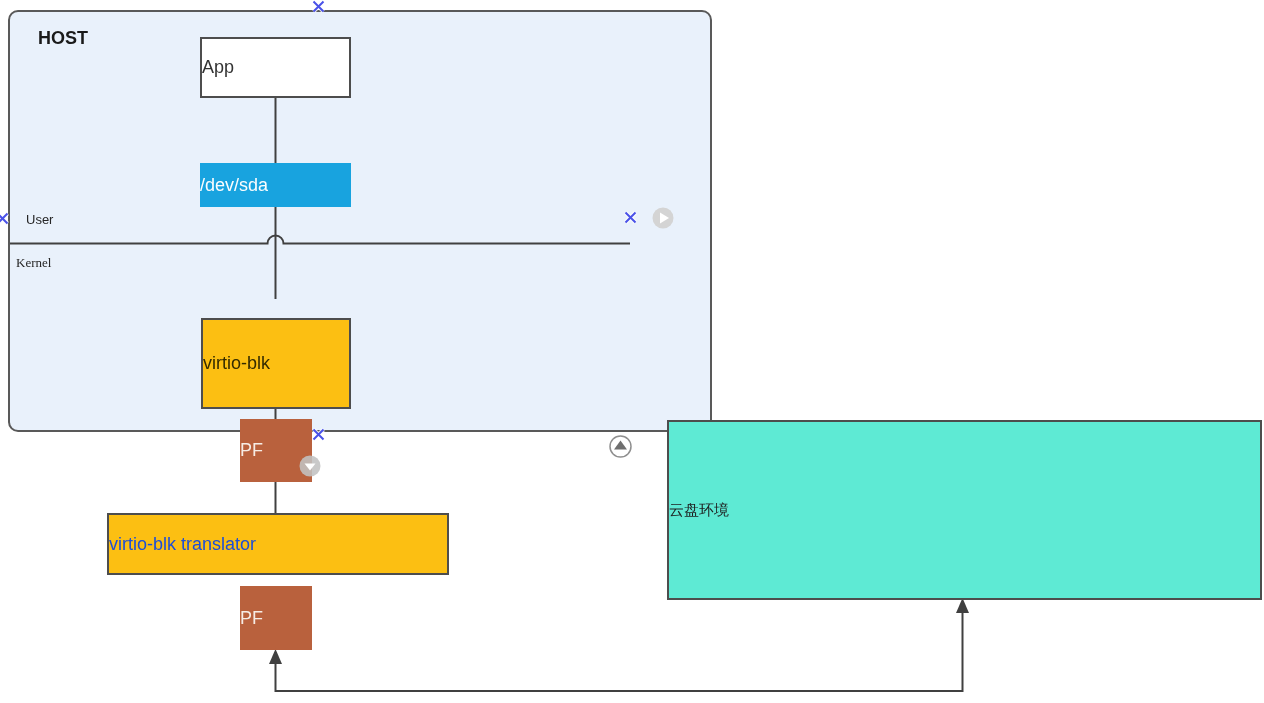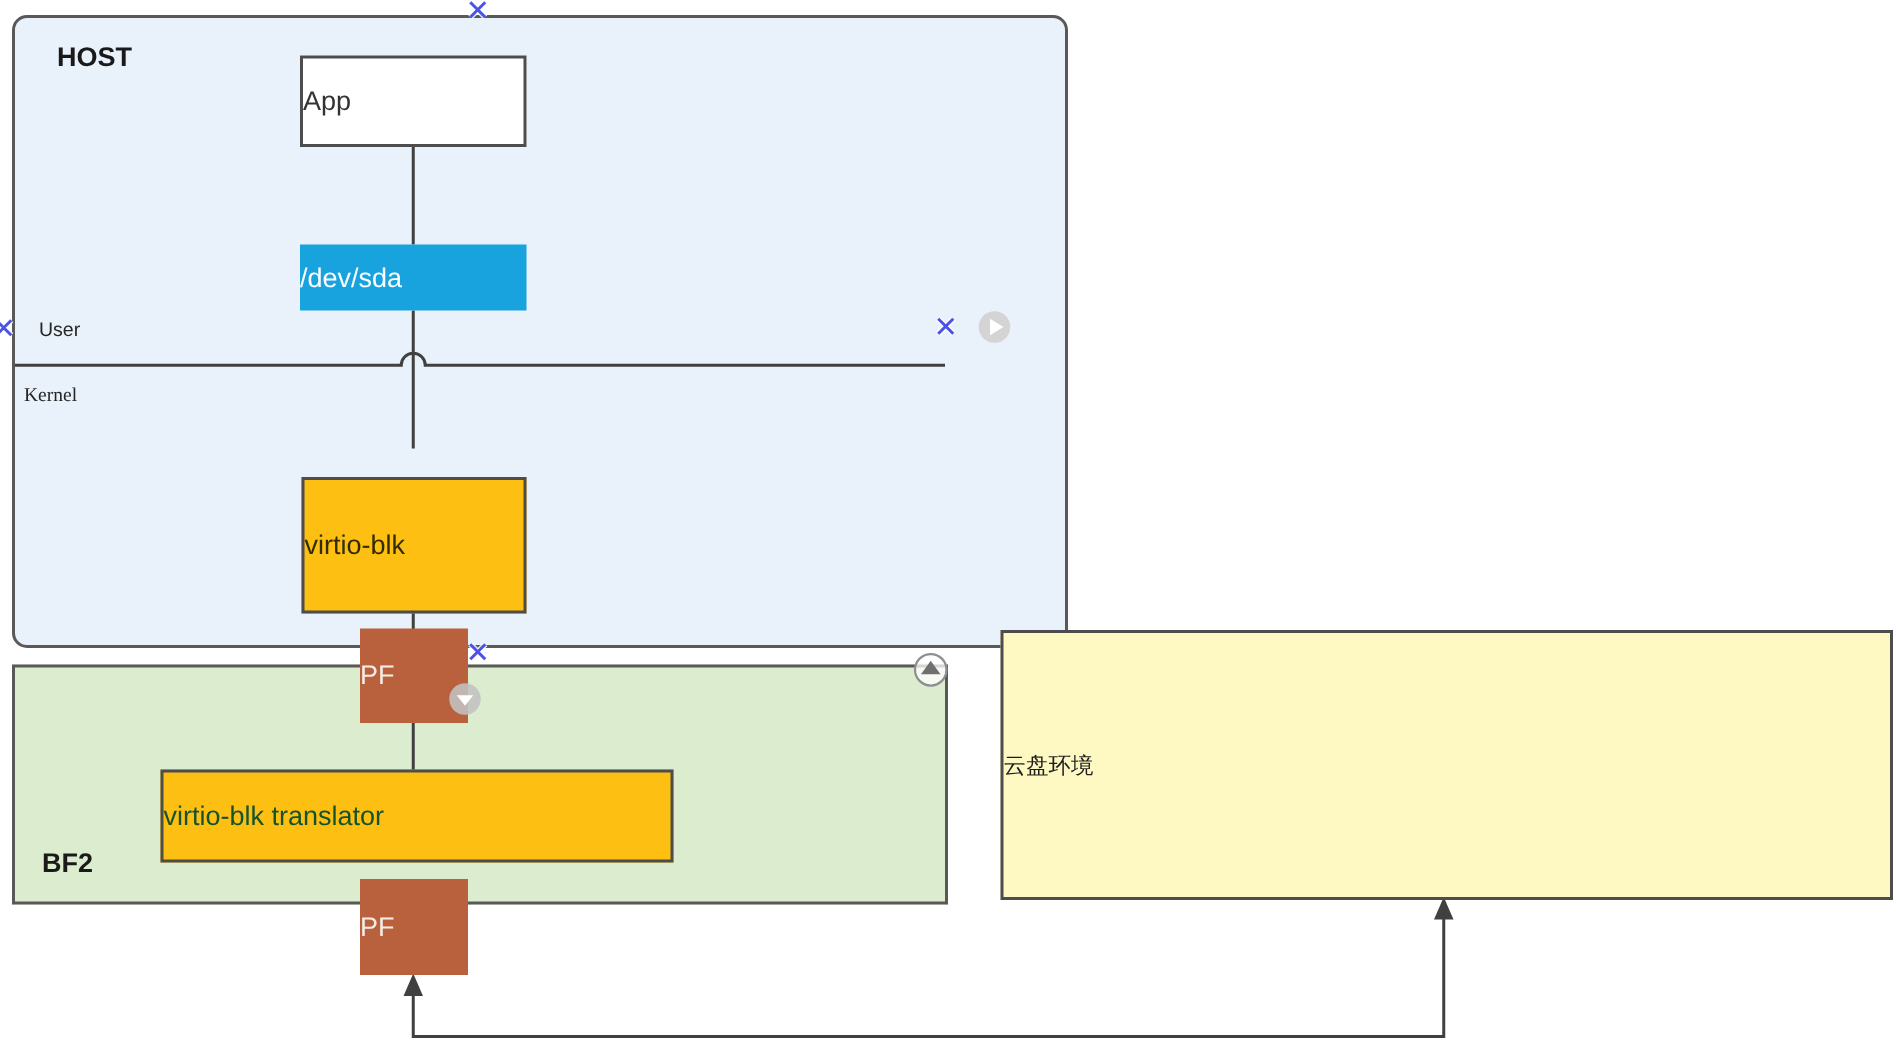--- a/index.html
+++ b/index.html
@@ -18,44 +18,41 @@
   .zone-user{left:16px;top:200px;}
   .zone-kernel{left:6px;top:243px;font-family:Liberation Serif, serif;}
   
   .node{position:absolute;box-sizing:border-box;display:flex;align-items:center;
         text-align:center;z-index:10;font-size:18px;color:#333;}
   .bordered{border:2px solid #4D4D4D;}
   .node-app{left:200px;top:37px;width:151px;height:61px;background:#ffffff;}
   .node-sda{left:200px;top:163px;width:151px;height:44px;background:#18A3DF;color:#FBFDFE;}
   .node-virtio{left:201px;top:298px;width:150px;height:91px;background:#FCBF12;color:#332b00;margin-top:20px;}
   .node-pf1{left:240px;top:419px;width:72px;height:63px;background:#B9613D;color:#F6ECE5;}
-  .node-translator{left:107px;top:513px;width:342px;height:62px;background:#FCBF12;color:#14532d;}
+  .node-translator{left:107px;top:513px;width:342px;height:62px;background:#FCBF12;color:#1d4ed8;}
   .node-pf2{left:240px;top:586px;width:72px;height:64px;background:#B9613D;color:#F6ECE5;}
-  .node-cloud{left:667px;top:420px;width:595px;height:180px;background:#fef9c3;color:#1d1d1d;font-size:15px;}
+  .node-cloud{left:667px;top:420px;width:595px;height:180px;background:#5eead4;color:#1d1d1d;font-size:15px;}
   
   .wires{position:absolute;left:0;top:0;z-index:5;pointer-events:none;}
   .wire{stroke:#404040;stroke-width:2;fill:none;}
   .arrowhead{fill:#404040;stroke:none;}
   
   .artifact{position:absolute;z-index:20;}
 </style>
 </head>
 <body>
 
 <div class="canvas">
 
   <div class="container host">
     <span class="container-title host-title">HOST</span>
     <span class="zone-label zone-user">User</span>
     <span class="zone-label zone-kernel">Kernel</span>
   </div>
 
-  <div class="container bf2">
-    <span class="container-title bf2-title">BF2</span>
-  </div>
 
   <svg class="wires" width="1264" height="703">
 
     <path class="wire" d="M10,243.5 L267.5,243.5 A8,8 0 0 1 283.5,243.5 L630,243.5"></path>
 
     <path class="wire" d="M275.5,97 L275.5,163"></path>
 
     <path class="wire" d="M275.5,207 L275.5,299"></path>
 
     <path class="wire" d="M275.5,388 L275.5,514"></path>

